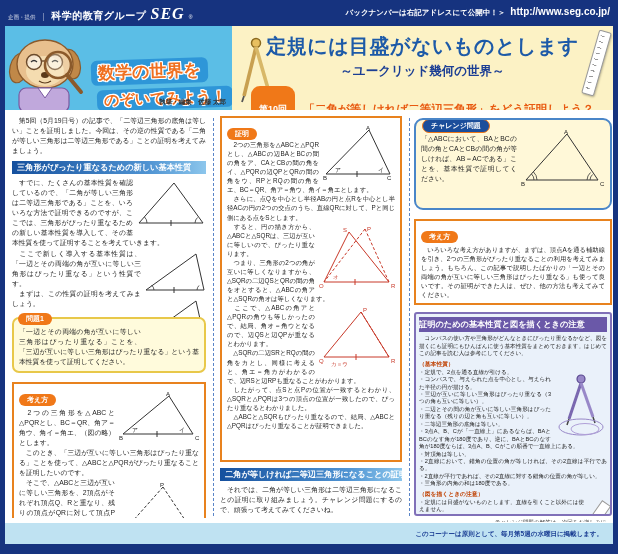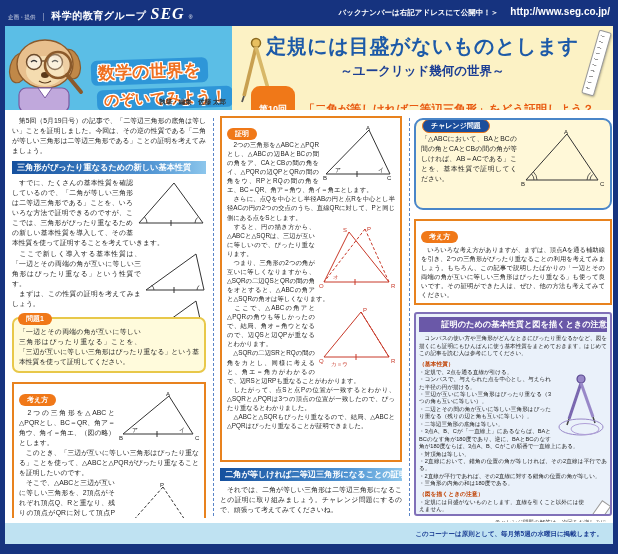--- a/index.html
+++ b/index.html
@@ -7,21 +7,21 @@
   .page { position:relative; width:618px; height:554px; background:#16337F; overflow:hidden; margin:0 auto; }
 
   
   .topbar { position:absolute; left:0; top:0; width:618px; height:26px; color:#fff; }
   .topbar-left { position:absolute; left:8px; top:5px; display:flex; align-items:baseline; gap:4px; }
   .plan-label { font-size:5.5px; opacity:.85; }
   .tb-sep { font-size:8px; opacity:.7; }
   .brand { font-size:10px; font-weight:bold; letter-spacing:.5px; }
   .logo { font-family:"Liberation Serif","DejaVu Serif",serif; font-style:italic; font-weight:bold; font-size:16px; letter-spacing:1px; }
   .reg { font-size:5px; vertical-align:super; }
-  .topbar-right { position:absolute; right:8px; top:6px; font-size:7.5px; font-weight:bold; display:flex; gap:12px; align-items:baseline; }
+  .topbar-right { position:absolute; right:8px; top:6px; font-size:7.5px; font-weight:bold; display:flex; gap:5px; align-items:baseline; }
   .tb-url { font-size:10px; font-weight:bold;text-align:center; }
 
   
   .mh-left { position:absolute; left:5px; top:26px; width:227px; height:84px; background:#5BBEE6; overflow:hidden; }
   .chip { position:absolute; background:#2E96D8; border-radius:6px; transform:rotate(-2deg); padding:1px 7px;
           color:#F07020; font-weight:bold; white-space:nowrap;
           text-shadow:-1px -1px 0 #fff,1px -1px 0 #fff,-1px 1px 0 #fff,1px 1px 0 #fff,0 1px 0 #fff,0 -1px 0 #fff,1px 0 0 #fff,-1px 0 0 #fff; }
   .chip1 { left:86px; top:33px; font-size:17px; }
   .chip2 { left:92px; top:62px; font-size:15px; }
   .credit { position:absolute; right:6px; bottom:3px; font-size:6.5px; color:#333; font-weight:bold; }
@@ -56,21 +56,21 @@
   .kangae-box { background:#fff; border:2px solid #E8821E; padding:4px 5px; margin-top:9px; position:relative; }
   .kangae-box .badge { margin-bottom:2px; }
 
   .proof-box { background:#fff; border:2px solid #E8821E; padding:4px 5px; position:relative; height:346px; overflow:hidden; }
 
   .challenge-box { background:#FFF8D8; border:2px solid #4A86C8; border-radius:9px; padding:6px 5px 4px 5px; position:relative; height:92px; overflow:hidden; }
   .challenge-box .badge-navy { position:absolute; top:-1px; left:6px; }
   .challenge-text { margin-top:8px; width:104px; }
 
   .purple-box { border:2.5px solid #8070B8; border-radius:3px; background:#EAF1FA; margin-top:7px; height:204px; overflow:hidden; padding:3px; }
-  .purple-title { background:#6A58A8; color:#fff; font-weight:bold; font-size:8.2px; text-align:right; padding:2px 0; margin-bottom:3px; white-space:nowrap; overflow:hidden; }
+  .purple-title { background:#6A58A8; color:#fff; font-weight:bold; font-size:8.2px; text-align:left; padding:2px 0; margin-bottom:3px; white-space:nowrap; overflow:hidden; }
   .t3 { font-size:5.6px; line-height:1.33; color:#222; text-align:justify; }
   .red-head { color:#C04000; font-weight:bold; font-size:5.8px; margin-top:2px; }
   .footnote { text-align:right; font-size:5.5px; color:#333; margin-top:3px; }
 
   .fl-r { float:right; clear:right; margin:1px 0 2px 3px; }
   .fl-r2 { float:right; clear:right; margin:2px 0 2px 4px; }
 
   .ruler-sm { float:right; width:11px; height:46px; background:#fff; border:1px solid #999; transform:rotate(35deg); margin:0 8px 0 4px; }
 
   

